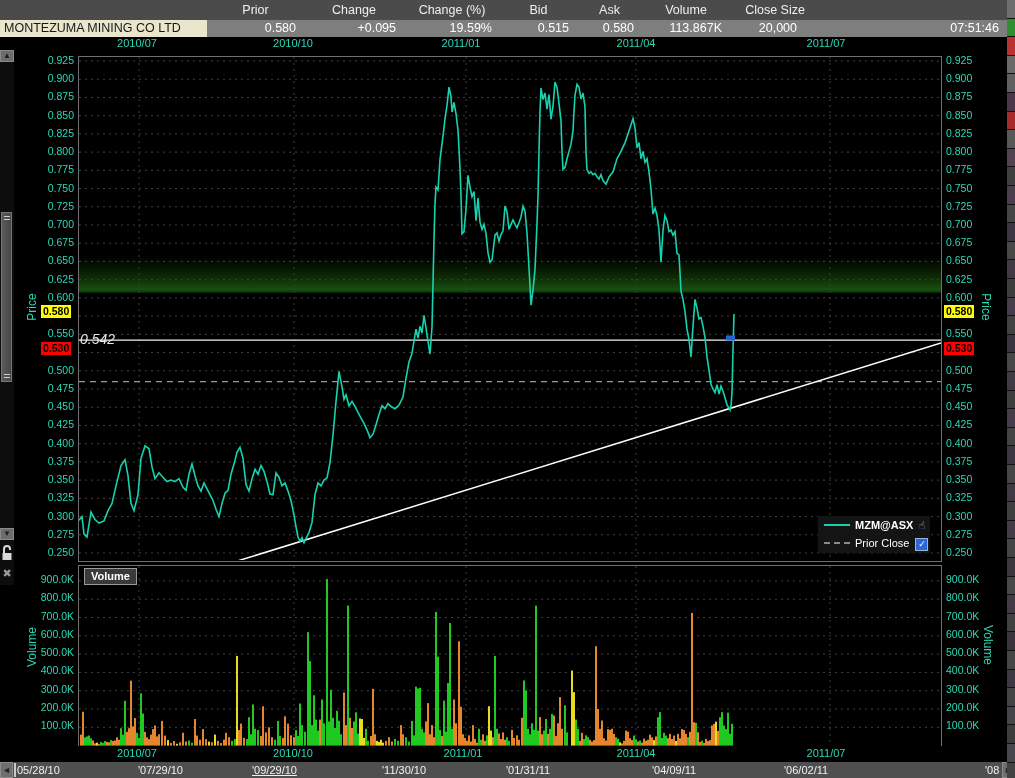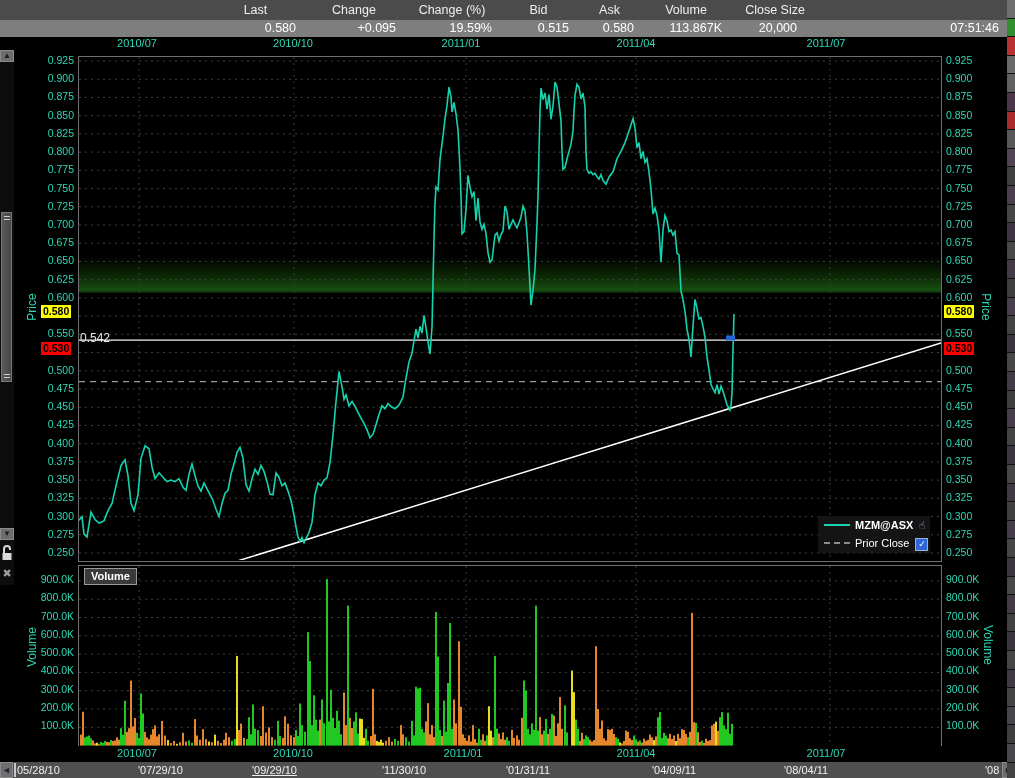--- a/index.html
+++ b/index.html
@@ -33,44 +33,45 @@
   
   #legend{left:818px;top:516px;width:112px;height:37px;background:#141414;z-index:5;}
   .lrow{position:relative;height:18px;line-height:18px;color:#fff;font-size:11px;font-weight:bold;white-space:nowrap;}
   .lsample{display:inline-block;vertical-align:middle;width:26px;margin:0 5px 3px 6px;}
   .ls-solid{border-top:2px solid #15d3ae;}
   .ls-dash{border-top:2px dashed #8a8a8a;}
   #handicon{color:#8fb3e6;font-size:11px;font-weight:normal;margin-left:5px;}
   #pcheck{display:inline-block;width:11px;height:11px;background:#2e66d8;border:1px solid #9ab4d8;color:#fff;font-size:9px;line-height:11px;text-align:center;vertical-align:middle;margin-left:6px;font-weight:bold;}
   
   #voltab{left:84px;top:568px;background:#3a3a3a;border:1px solid #9a9a9a;color:#fff;font-size:11px;font-weight:bold;padding:0 6px;height:15px;line-height:15px;z-index:4;}
-  #vline-label{position:absolute;left:80px;top:331px;color:#e8e8e8;font-size:12px;z-index:4;}
+  #vline-label{position:absolute;left:80px;top:331px;color:#e8e8e8;font-size:14px;z-index:4;font-style:italic;}
   
   #voldates{left:0;top:746px;width:1015px;height:15px;background:#000;}
   #hscroll{left:0;top:762px;width:1015px;height:16px;background:#4f4f4f;}
   .hbtn{position:absolute;top:0;width:13px;height:16px;background:#6e6e6e;border:1px solid #8a8a8a;box-sizing:border-box;color:#1d2733;font-size:9px;line-height:14px;text-align:center;}
   .hdate{position:absolute;top:0;height:16px;line-height:16px;color:#f0f0f0;font-size:11px;white-space:nowrap;}
   #hdiv{position:absolute;left:14px;top:1px;width:2px;height:14px;background:#c9c9c9;}
   
   #rstrip{left:1007px;top:0;width:8px;height:778px;background:#111;}
   .rseg{position:absolute;left:0;width:8px;}
 </style>
 </head>
 <body>
 
 <div class="abs" id="hrow1">
-  <div class="hcell" style="left:207px;width:97px">Last</div>
+  <div class="hcell" style="left:207px;width:97px">Prior</div>
   <div class="hcell" style="left:304px;width:100px">Change</div>
   <div class="hcell" style="left:404px;width:96px">Change (%)</div>
   <div class="hcell" style="left:500px;width:77px">Bid</div>
   <div class="hcell" style="left:577px;width:65px">Ask</div>
   <div class="hcell" style="left:642px;width:88px">Volume</div>
   <div class="hcell" style="left:715px;width:120px">Close Size</div>
 </div>
 <div class="abs" id="hrow2">
+  <div id="companycell" class="abs">MONTEZUMA MINING CO LTD</div>
   <div class="vcell" style="left:207px;width:97px">0.580</div>
   <div class="vcell" style="left:304px;width:100px">+0.095</div>
   <div class="vcell" style="left:404px;width:96px">19.59%</div>
   <div class="vcell" style="left:500px;width:77px">0.515</div>
   <div class="vcell" style="left:577px;width:65px">0.580</div>
   <div class="vcell" style="left:642px;width:88px">113.867K</div>
   <div class="vcell" style="left:715px;width:90px">20,000</div>
   <div class="vcell" style="left:837px;width:170px">07:51:46</div>
 </div>
 <div class="abs" id="topdates">
@@ -570,21 +571,21 @@
 <div class="abs" id="hscroll">
   <div class="hbtn" style="left:0"><span>◄</span></div>
   <div id="hdiv"></div>
   <div class="hbtn" style="left:1002px"><span>►</span></div>
 <div class="hdate" style="left: 17px;">05/28/10</div>
     <div class="hdate" style="left: 138px;">'07/29/10</div>
     <div class="hdate" style="left: 252px; text-decoration: underline;">'09/29/10</div>
     <div class="hdate" style="left: 382px;">'11/30/10</div>
     <div class="hdate" style="left: 506px;">'01/31/11</div>
     <div class="hdate" style="left: 652px;">'04/09/11</div>
-    <div class="hdate" style="left: 784px;">'08/04/11</div>
+    <div class="hdate" style="left: 784px;">'06/02/11</div>
     <div class="hdate" style="left: 985px;">'08</div>
   </div>
 
 <div class="abs" id="rstrip">
     <div class="rseg" style="top: 0px; height: 17.6px; background: rgb(110, 110, 110);"></div>
     <div class="rseg" style="top: 18.6px; height: 17.6px; background: rgb(47, 143, 47);"></div>
     <div class="rseg" style="top: 37.2px; height: 17.6px; background: rgb(185, 49, 49);"></div>
     <div class="rseg" style="top: 55.8px; height: 17.6px; background: rgb(106, 106, 106);"></div>
     <div class="rseg" style="top: 74.4px; height: 17.6px; background: rgb(96, 96, 96);"></div>
     <div class="rseg" style="top: 93px; height: 17.6px; background: rgb(74, 54, 72);"></div>

